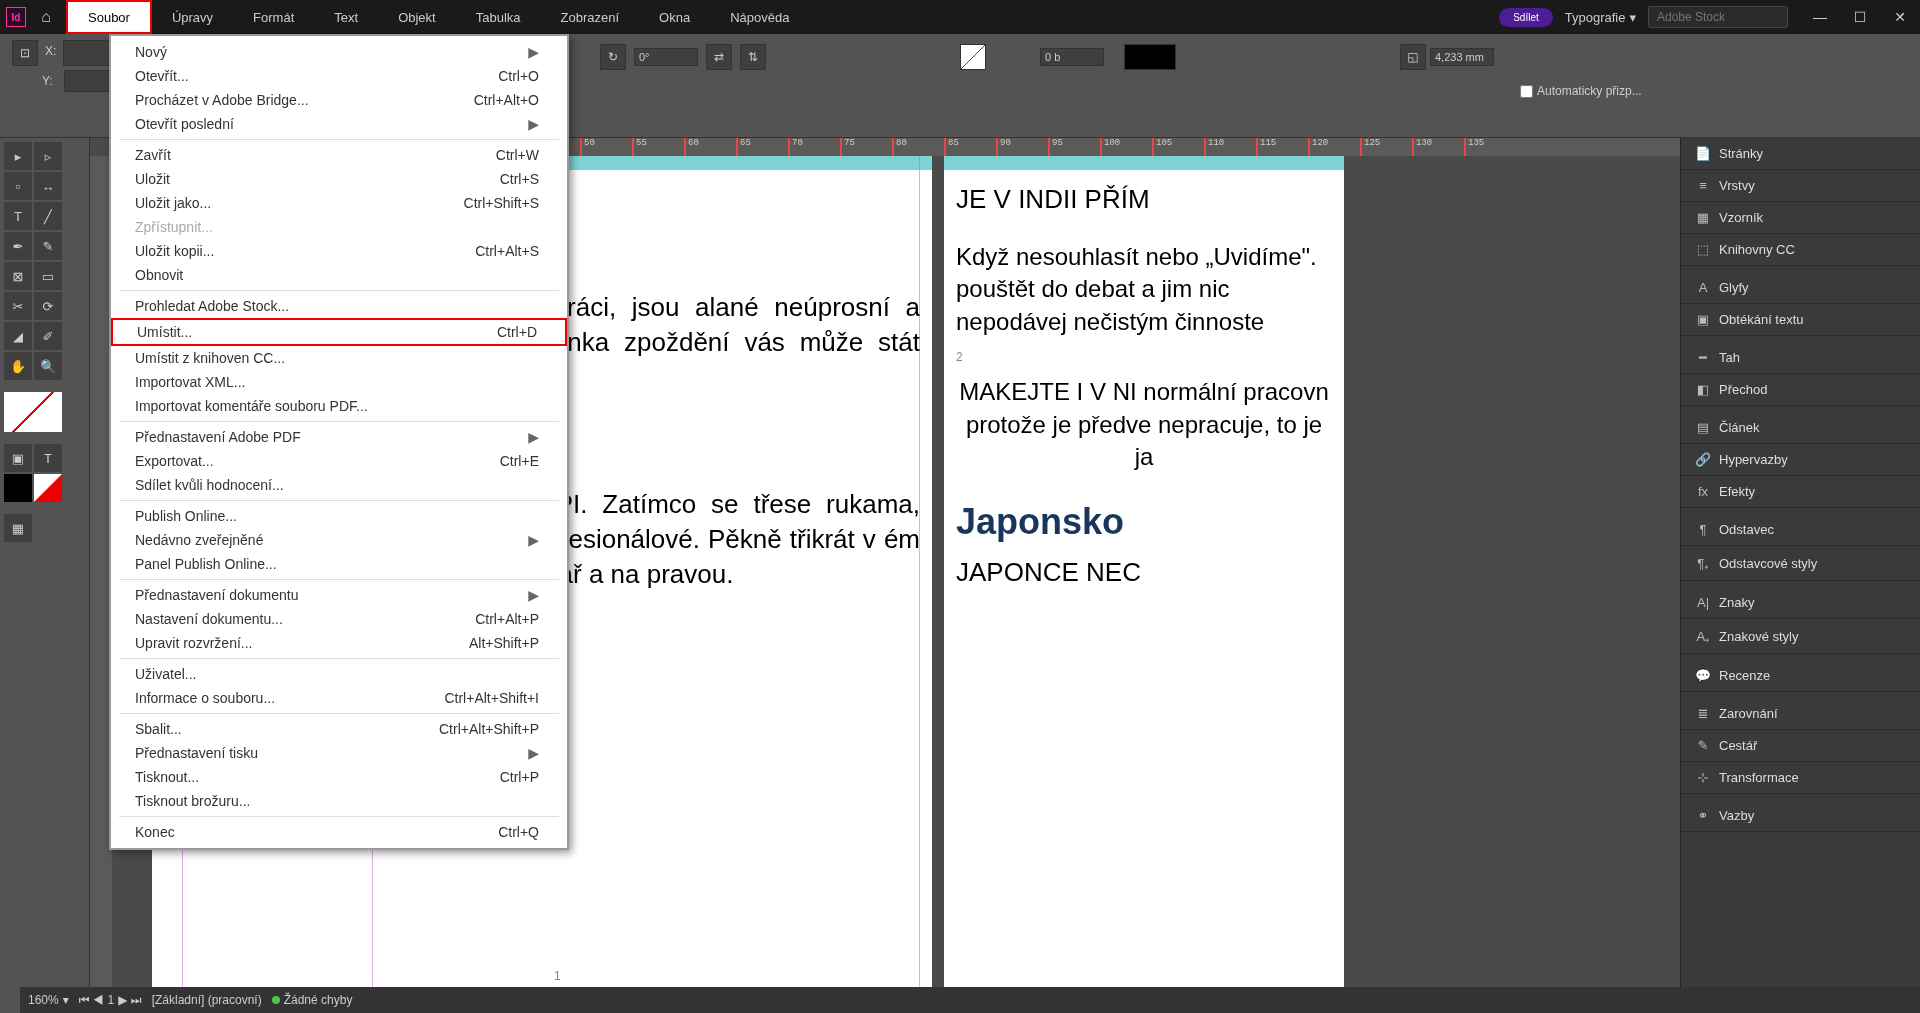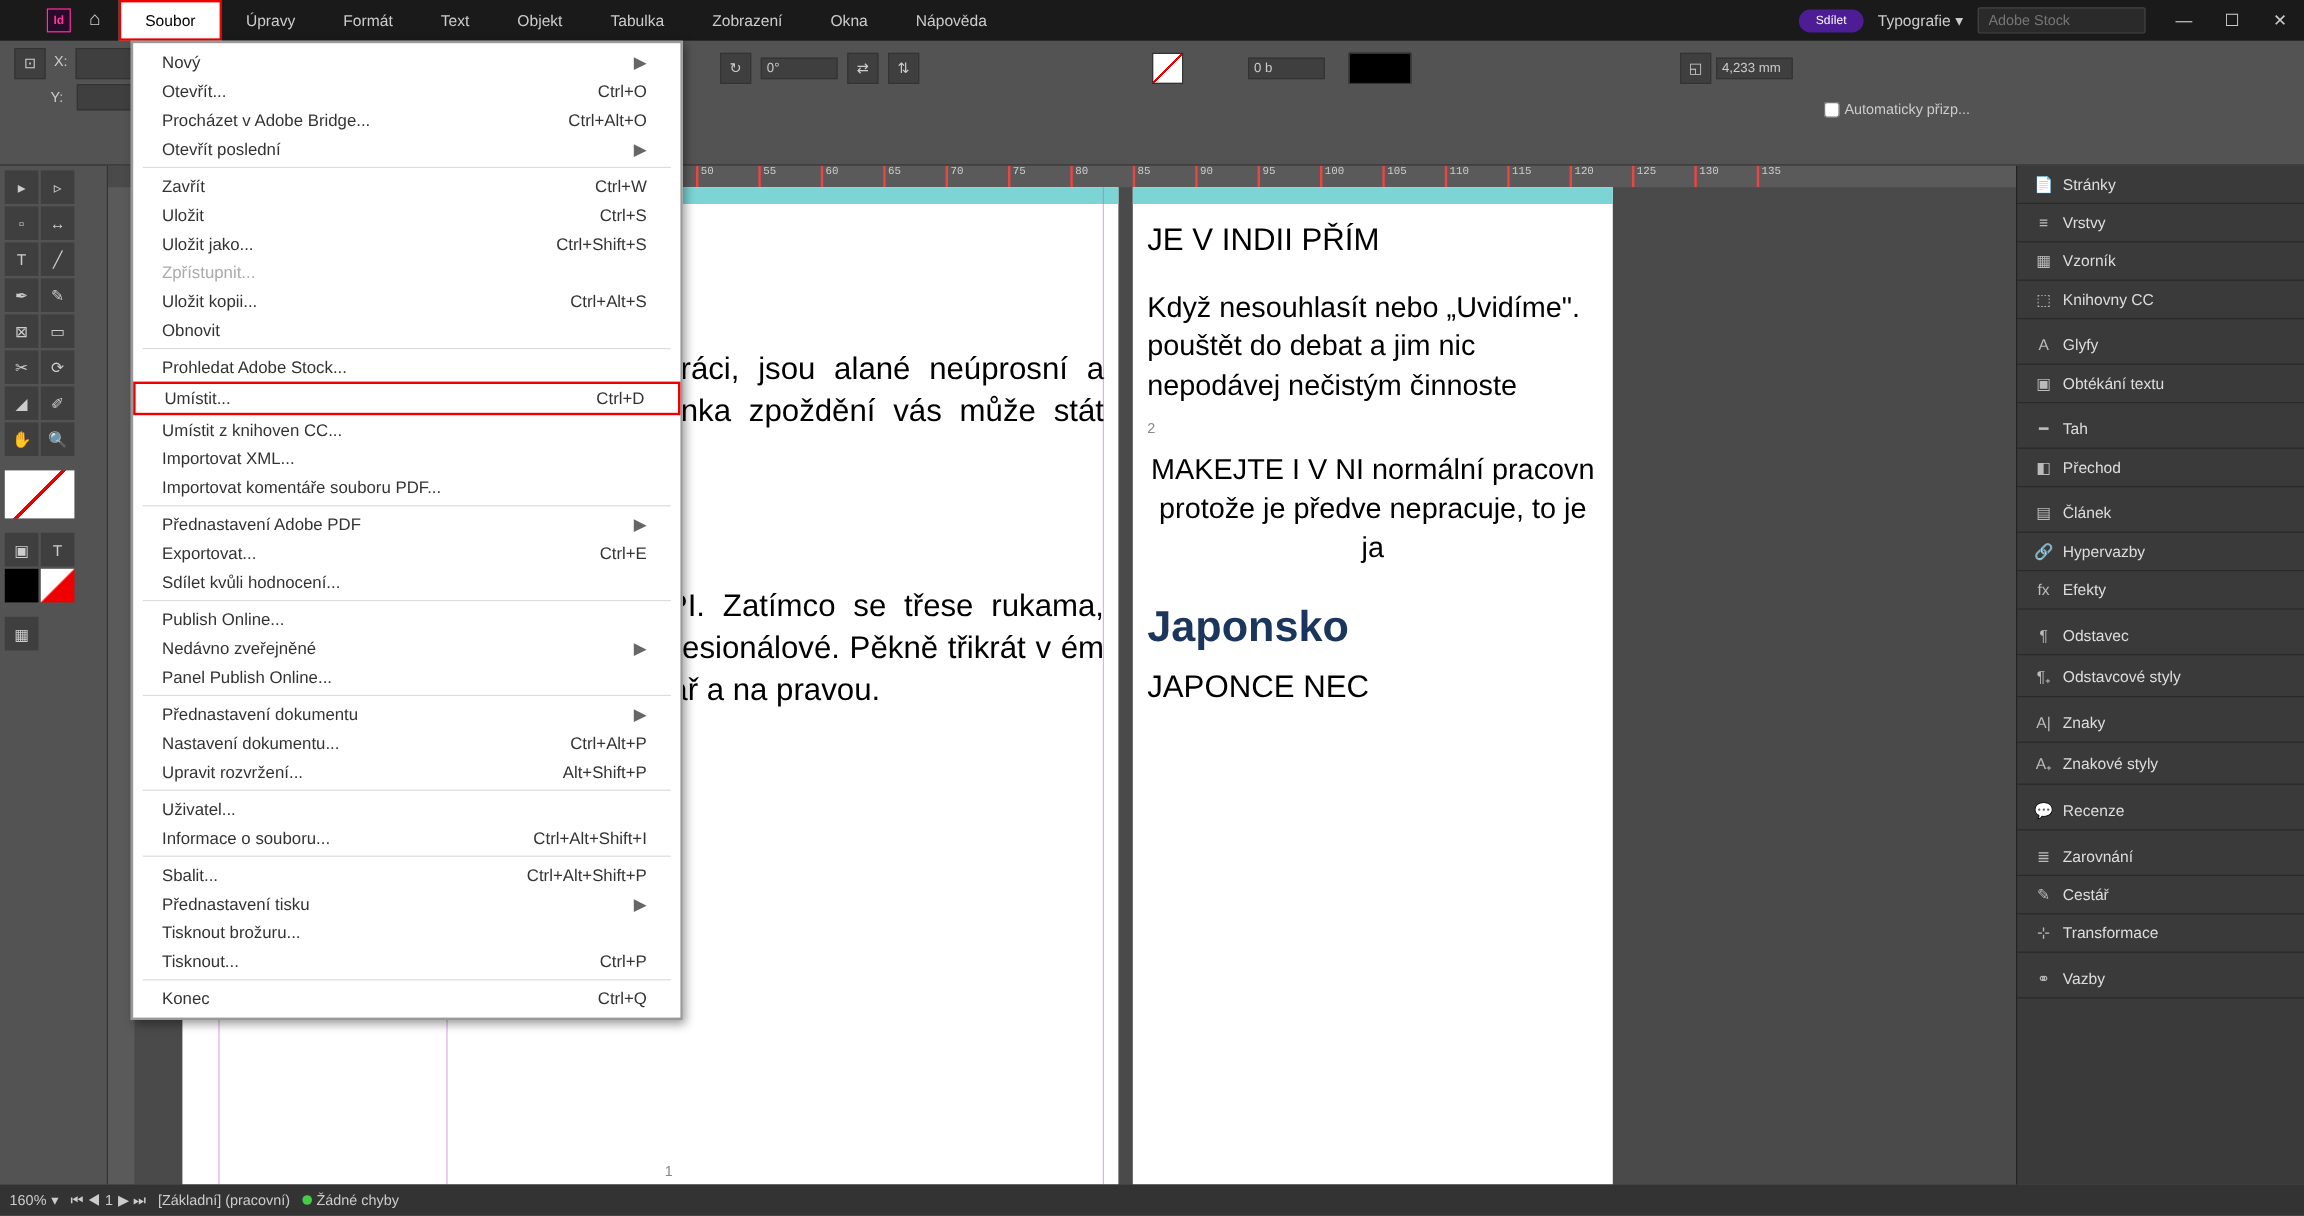--- a/index.html
+++ b/index.html
@@ -1,19 +1,19 @@
 <!DOCTYPE html>
 <html><head>
 <meta charset="utf-8">
 <style>
 * { margin: 0; padding: 0; box-sizing: border-box; font-family: 'Segoe UI', Arial, sans-serif; user-select: none; }
 body { background: #535353; overflow: hidden; width: 1920px; height: 1013px; }
 
 .titlebar { height: 34px; background: #1a1a1a; display: flex; align-items: center; padding: 0 6px; position: relative; }
-.app-icon { width: 20px; height: 20px; background: #2a0a2a; border: 1px solid #ff3399; display: flex; align-items: center; justify-content: center; font-size: 10px; color: #ff3399; font-weight: bold; margin-right: 8px; margin-left: 33px; }
+.app-icon { width: 20px; height: 20px; background: #2a0a2a; border: 1px solid #ff3399; display: flex; align-items: center; justify-content: center; font-size: 10px; color: #ff3399; font-weight: bold; margin-right: 8px; }
 .home-icon { width: 24px; height: 24px; color: #ccc; margin-right: 8px; display: flex; align-items: center; justify-content: center; }
 .menubar { display: flex; height: 100%; }
 .menu-item { padding: 0 20px; color: #ccc; font-size: 13px; display: flex; align-items: center; cursor: pointer; height: 100%; }
 .menu-item.active { background: #fff; color: #000; border: 2px solid #e00; }
 
 .titlebar-right { position: absolute; right: 0; display: flex; align-items: center; gap: 12px; height: 100%; }
 .share-btn { background: #4c1d95; color: #fff; padding: 4px 14px; border-radius: 14px; font-size: 10px; cursor: pointer; }
 .workspace-switcher { color: #ccc; font-size: 13px; display: flex; align-items: center; gap: 4px; cursor: pointer; }
 .stock-search { background: #2a2a2a; border: 1px solid #444; padding: 3px 8px; color: #888; font-size: 12px; border-radius: 2px; width: 140px; }
 .window-controls { display: flex; }
@@ -57,21 +57,21 @@
 .flag { display: inline-block; width: 84px; height: 52px; background: #012169; position: relative; vertical-align: middle; }
 .flag-sel { outline: 3px solid #e00; outline-offset: 2px; }
 .flag::before { content:''; position:absolute; top:0; left:0; width:40px; height:26px; background: linear-gradient(45deg, transparent 40%, #c00 40%, #c00 48%, #fff 48%, #fff 52%, #c00 52%, #c00 60%, transparent 60%), linear-gradient(-45deg, transparent 40%, #c00 40%, #c00 48%, #fff 48%, #fff 52%, #c00 52%, #c00 60%, transparent 60%), linear-gradient(#fff,#fff); }
 .flag::after { content:'★ ★ ★'; position:absolute; bottom:4px; right:6px; color:#fff; font-size:10px; }
 
 .right-panels { width: 240px; background: #3a3a3a; border-left: 1px solid #222; display: flex; flex-direction: column; }
 .panel-item { display: flex; align-items: center; gap: 8px; padding: 8px 14px; color: #ddd; font-size: 13px; cursor: pointer; border-bottom: 1px solid #2a2a2a; }
 .panel-item .pi-icon { width: 16px; display: flex; justify-content: center; color: #bbb; }
 .panel-group-sep { height: 6px; }
 
-.statusbar { height: 26px; background: #333; display: flex; align-items: center; padding: 0 8px; gap: 10px; color: #ccc; font-size: 12px; }
+.statusbar { height: 26px; background: #333; display: flex; align-items: center; padding: 0 8px; gap: 10px; color: #ccc; font-size: 12px; margin-left: 20px; }
 .status-seg { display: flex; align-items: center; gap: 4px; }
 .green-dot { width: 8px; height: 8px; background: #4c4; border-radius: 50%; }
 </style>
 </head>
 <body>
 
 <div class="titlebar">
   <div class="app-icon">Id</div>
   <div class="home-icon">⌂</div>
   <div class="menubar" id="menubar">
@@ -204,25 +204,25 @@
     <div class="dd-sep"></div>
     <div class="dd-item">
       <span>Sbalit...</span>
       <span>Ctrl+Alt+Shift+P</span>
     </div>
     <div class="dd-item">
       <span>Přednastavení tisku</span>
       <span class="arrow">▶</span>
     </div>
     <div class="dd-item">
-      <span>Tisknout brožuru...</span>
-    </div>
-    <div class="dd-item">
       <span>Tisknout...</span>
       <span>Ctrl+P</span>
+    </div>
+    <div class="dd-item">
+      <span>Tisknout brožuru...</span>
     </div>
     <div class="dd-sep"></div>
     <div class="dd-item">
       <span>Konec</span>
       <span>Ctrl+Q</span>
     </div>
   </div>
 
 <div class="toolbar">
   <div style="display:flex;flex-direction:column;gap:4px;">

